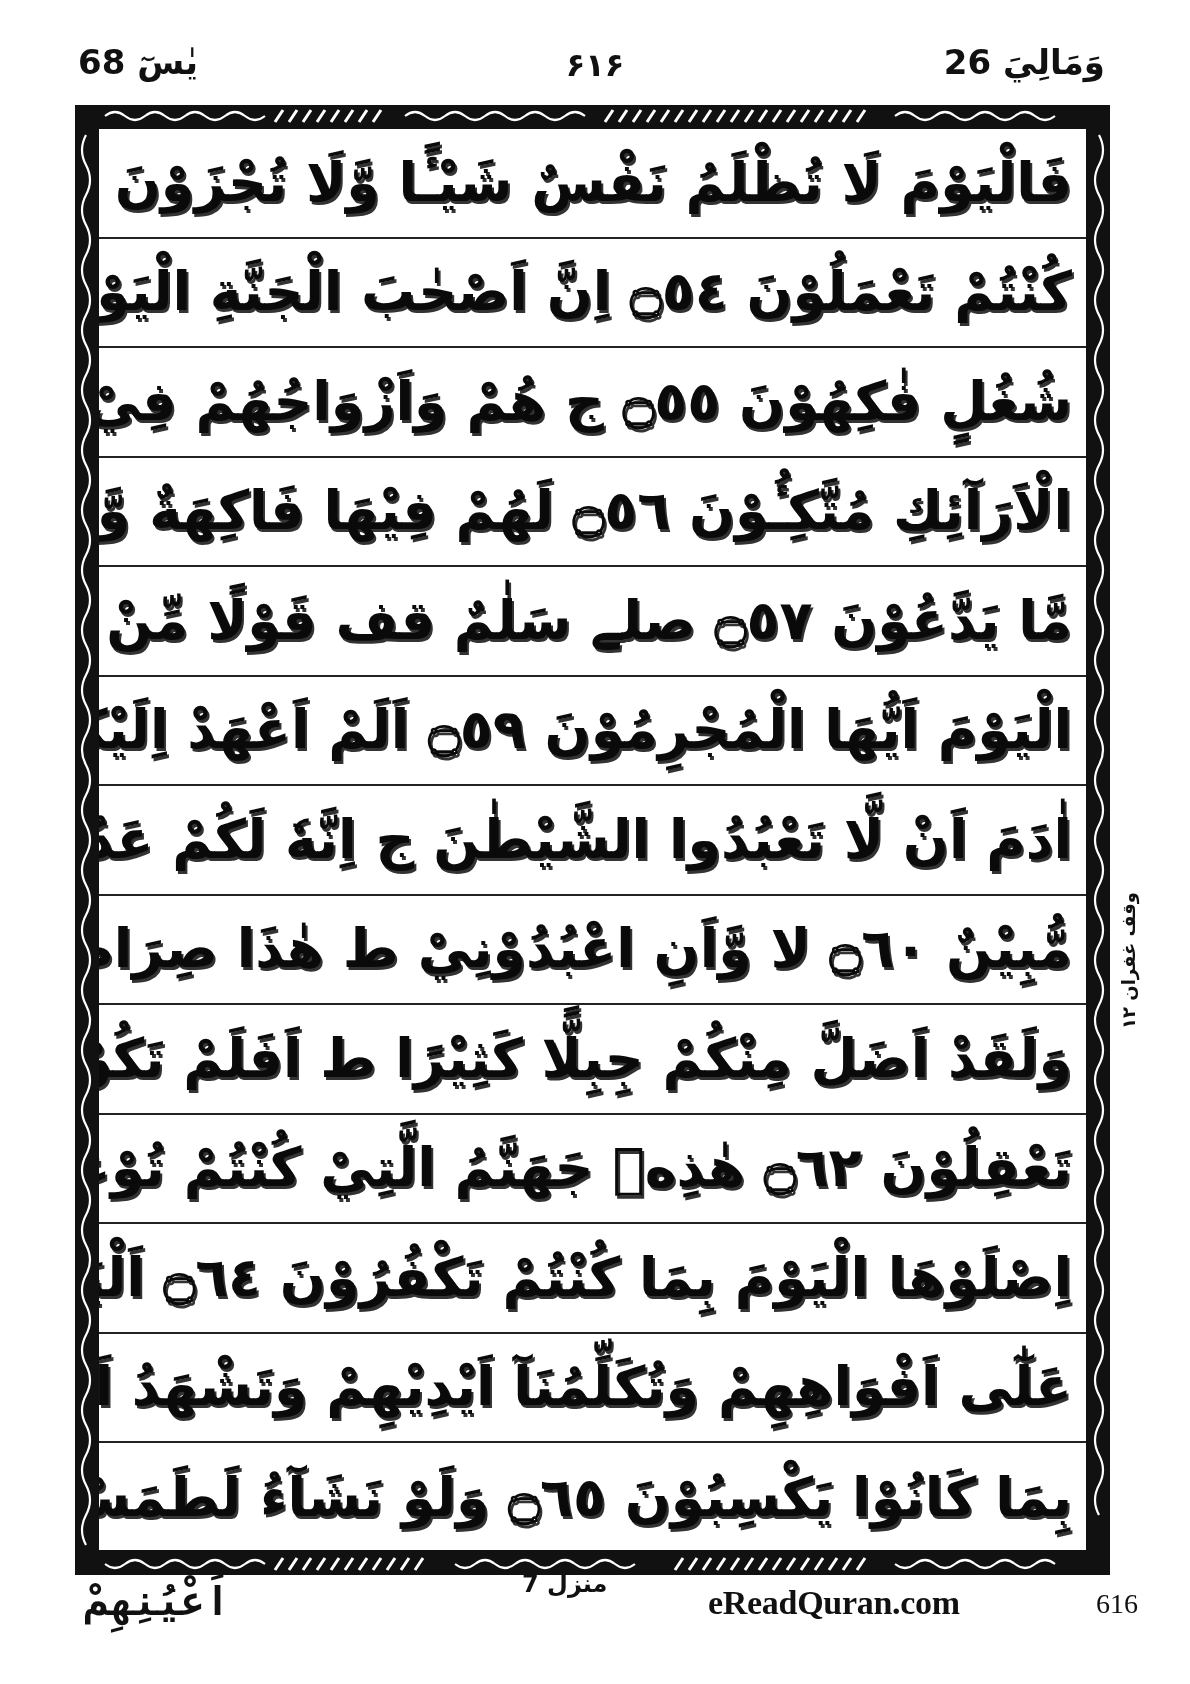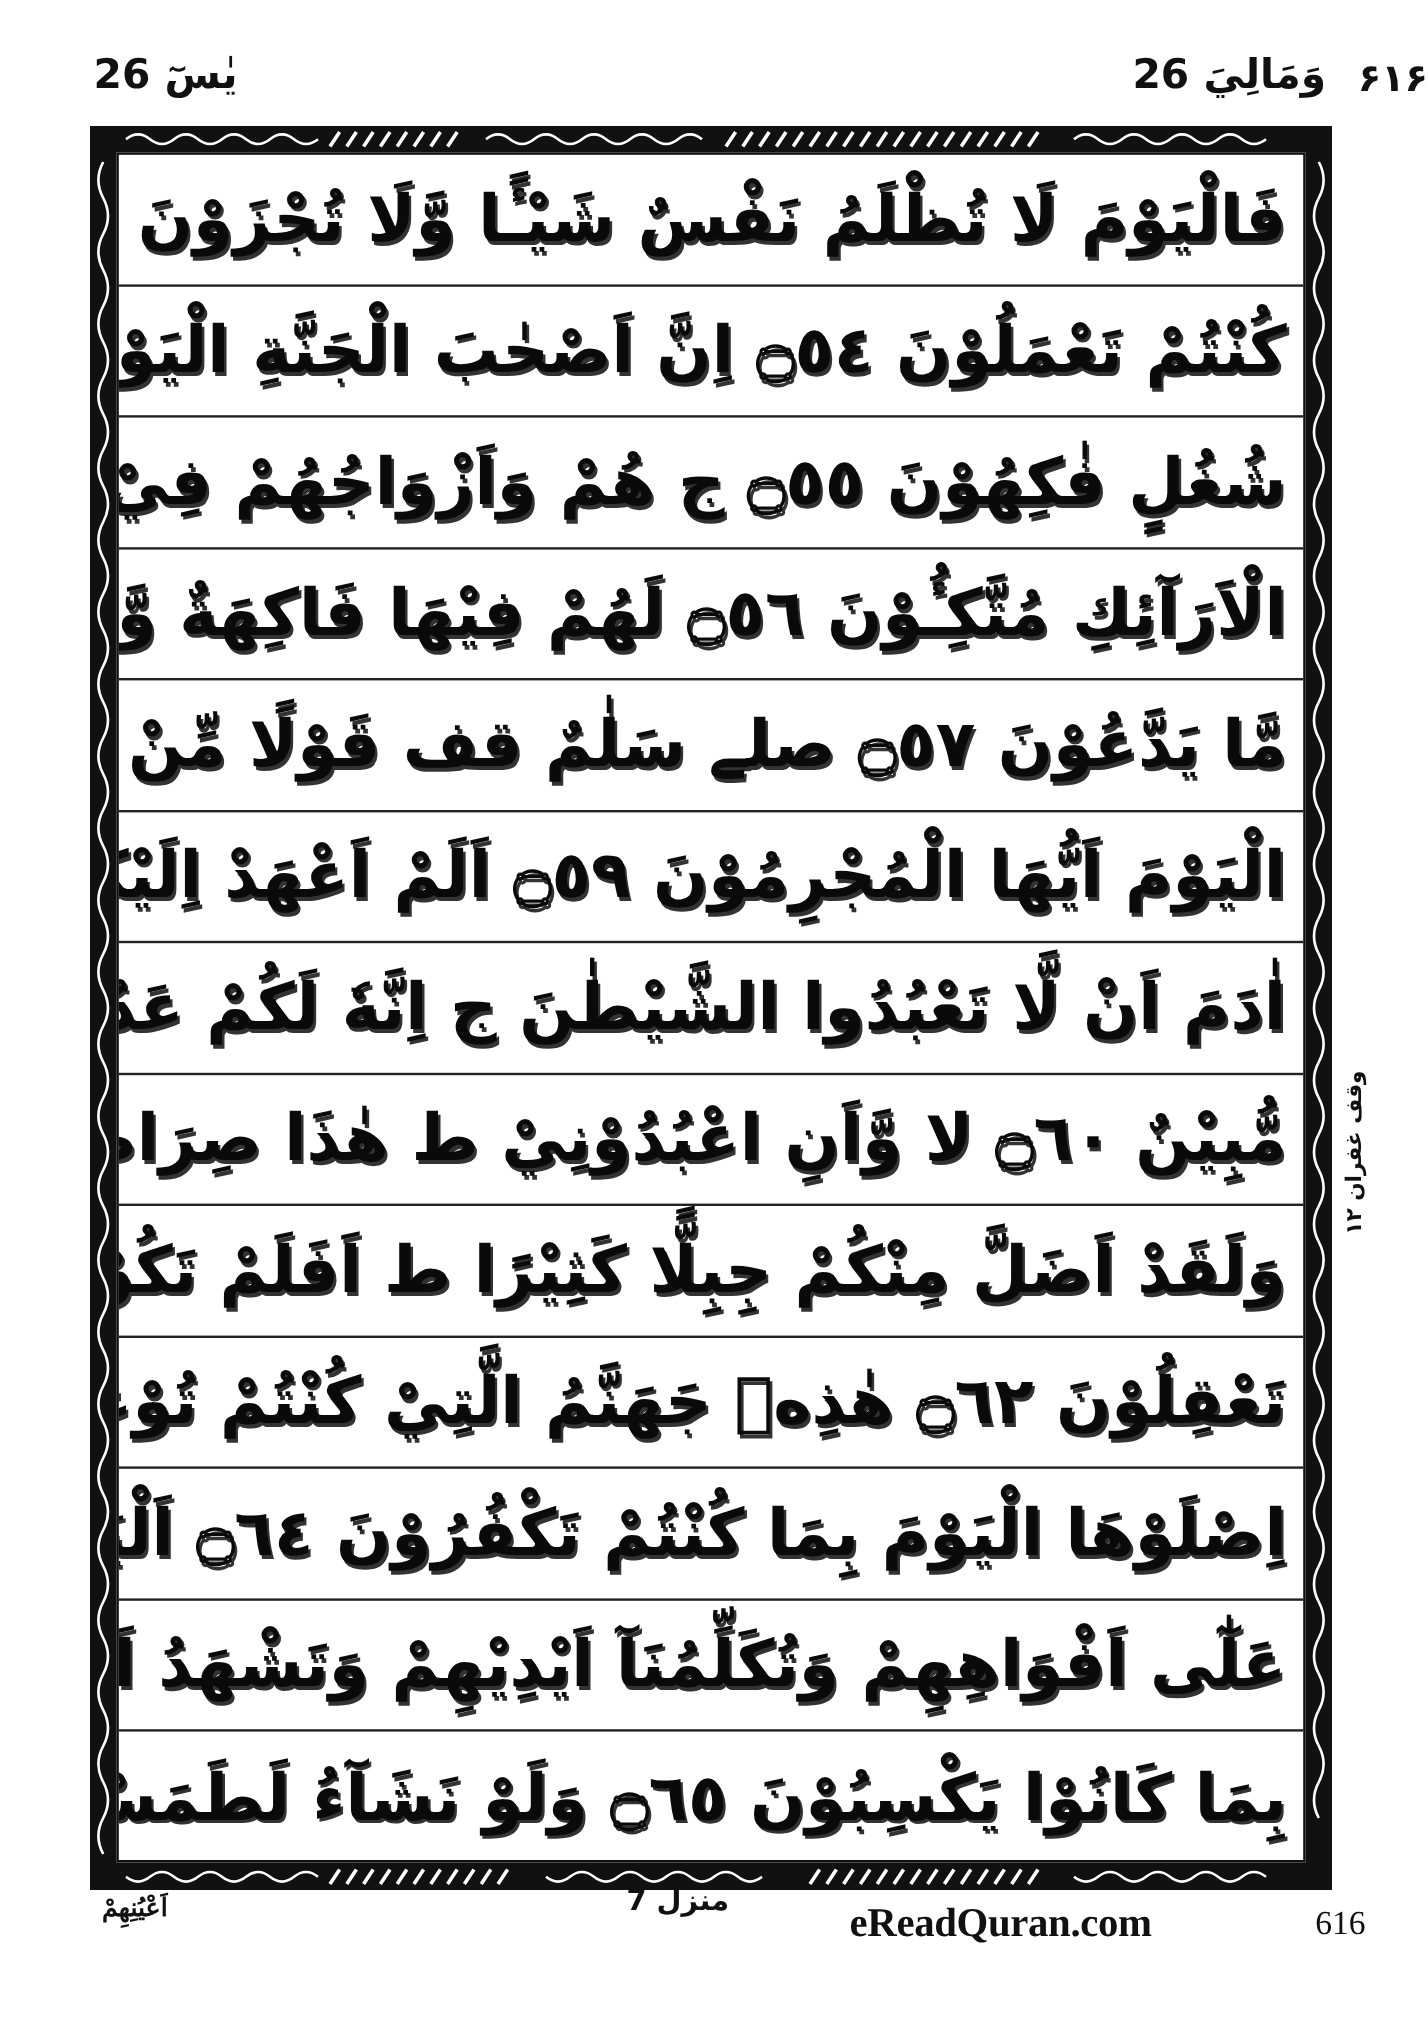--- a/index.html
+++ b/index.html
@@ -1,49 +1,49 @@
 <!DOCTYPE html>
 <html><head>
   <meta charset="utf-8">
   <style>
     html, body { margin: 0; padding: 0; background: #ffffff; }
     body { width: 1190px; height: 1684px; position: relative; overflow: hidden; font-family: "DejaVu Sans", sans-serif; color: #111; }
 
     .hdr { position: absolute; top: 42px; font-family: "DejaVu Sans", sans-serif; font-weight: bold; color: #111; direction: rtl; white-space: nowrap; }
     .hdr-right { right: 85px; font-size: 34px; }
-    .hdr-center { left: 0; width: 1190px; font-size: 32px; top: 46px; }
+    .hdr-center { left: 0; width: 1190px; text-align: center; font-size: 32px; top: 46px; }
     .hdr-left { left: 78px; font-size: 34px; }
 
     .frame { position: absolute; left: 75px; top: 105px; width: 1035px; height: 1470px; background: #111; box-sizing: border-box; }
     .orn-top, .orn-bottom { position: absolute; left: 0; width: 100%; height: 22px; overflow: hidden; }
     .orn-top { top: 0; } .orn-bottom { bottom: 0; }
     .orn-left, .orn-right { position: absolute; top: 0; width: 22px; height: 100%; overflow: hidden; }
     .orn-left { left: 0; } .orn-right { right: 0; }
     .orn-top svg, .orn-bottom svg, .orn-left svg, .orn-right svg { display: block; }
 
     .text-area { position: absolute; left: 22px; top: 22px; right: 22px; bottom: 23px; background: #fff; border: 2px solid #111; box-sizing: border-box; }
     .line { position: relative; height: 109.5px; box-sizing: border-box; border-bottom: 2px solid #222; display: flex; align-items: center; justify-content: space-between; direction: rtl; padding: 0 14px; overflow: hidden; }
     .line:last-child { border-bottom: none; }
     .line-text { font-family: "DejaVu Sans", sans-serif; font-weight: bold; font-size: 54px; line-height: 1; white-space: nowrap; width: 100%; text-align: justify; text-align-last: justify; color: #0a0a0a; text-shadow: 2px 3px 0 #333; }
 
     .margin-note { position: absolute; left: 1108px; top: 880px; width: 40px; height: 160px; display: flex; align-items: center; justify-content: center; }
     .margin-note span { display: inline-block; transform: rotate(-90deg); white-space: nowrap; font-family: "DejaVu Sans", sans-serif; font-size: 18px; font-weight: bold; direction: rtl; }
 
     .ftr { position: absolute; white-space: nowrap; color: #111; }
-    .ftr-catch { left: 85px; top: 1578px; font-family: Liberation Sans, sans-serif; font-weight: bold; font-size: 21px; direction: rtl; }
+    .ftr-catch { left: 85px; top: 1578px; font-family: Liberation Mono, monospace; font-weight: bold; font-size: 40px; direction: rtl; }
     .ftr-manzil { left: 522px; top: 1570px; font-family: "DejaVu Sans", sans-serif; font-weight: bold; font-size: 24px; direction: rtl; }
     .ftr-site { left: 708px; top: 1584px; font-family: Liberation Serif, serif; font-weight: bold; font-size: 34px; letter-spacing: -0.3px; }
     .ftr-page { left: 1068px; top: 1588px; font-family: "Liberation Serif", serif; font-size: 28px; margin-left: 28px; }
   </style>
 </head>
 <body>
 
 <div class="hdr hdr-right">وَمَالِيَ 26</div>
 <div class="hdr hdr-center">۶۱۶</div>
-<div class="hdr hdr-left">يٰسٓ 26</div>
+<div class="hdr hdr-left">يٰسٓ 68</div>
 
 <div class="frame">
   <div class="orn-top">
     <svg width="1035" height="22" viewBox="0 0 1035 22">
       <rect width="1035" height="22" fill="#111"></rect>
       <g fill="none" stroke="#fff" stroke-width="2.2">
         <path d="M30 11 q10 -8 20 0 t20 0 t20 0 t20 0 t20 0 t20 0 t20 0 t20 0"></path>
         <path d="M330 11 q10 -8 20 0 t20 0 t20 0 t20 0 t20 0 t20 0 t20 0 t20 0 t20 0"></path>
         <path d="M820 11 q10 -8 20 0 t20 0 t20 0 t20 0 t20 0 t20 0 t20 0 t20 0"></path>
       </g>

